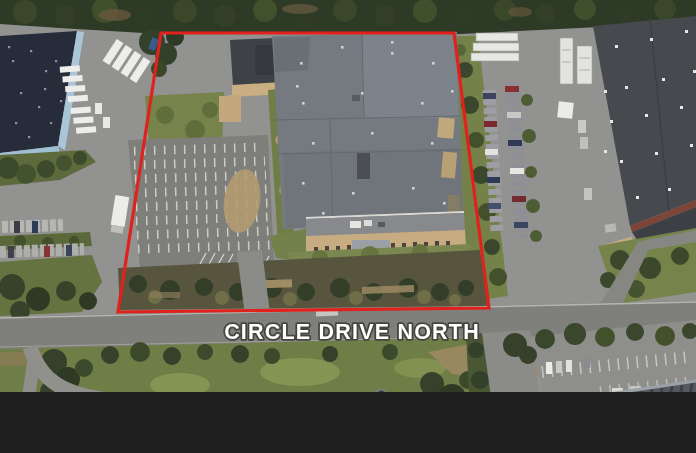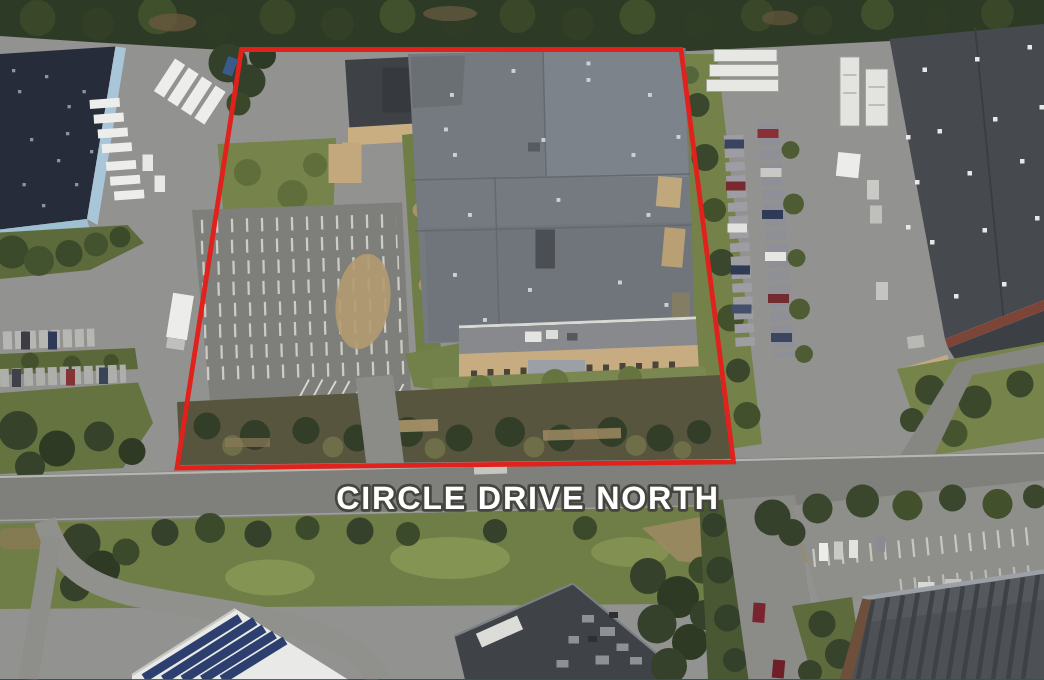--- a/index.html
+++ b/index.html
@@ -1,16 +1,16 @@
 <!DOCTYPE html>
 <html><head>
 <meta charset="utf-8">
 <style>
   html,body{margin:0;padding:0;background:#1e1e1e;}
-  .stage{position:relative;width:696px;height:453px;overflow:hidden;background:#0f766e;
+  .stage{position:relative;width:696px;height:392px;overflow:hidden;background:#0f766e;
          font-family:"Liberation Sans", sans-serif;}
   .stage svg{position:absolute;left:0;top:0;display:block;}
   .road-label{
     font-family:"Liberation Sans", sans-serif;
     font-weight:bold;
     font-size:21.5px;
     letter-spacing:1.2px;
     paint-order:stroke;
     stroke:#45453f;
     stroke-width:3.6px;

